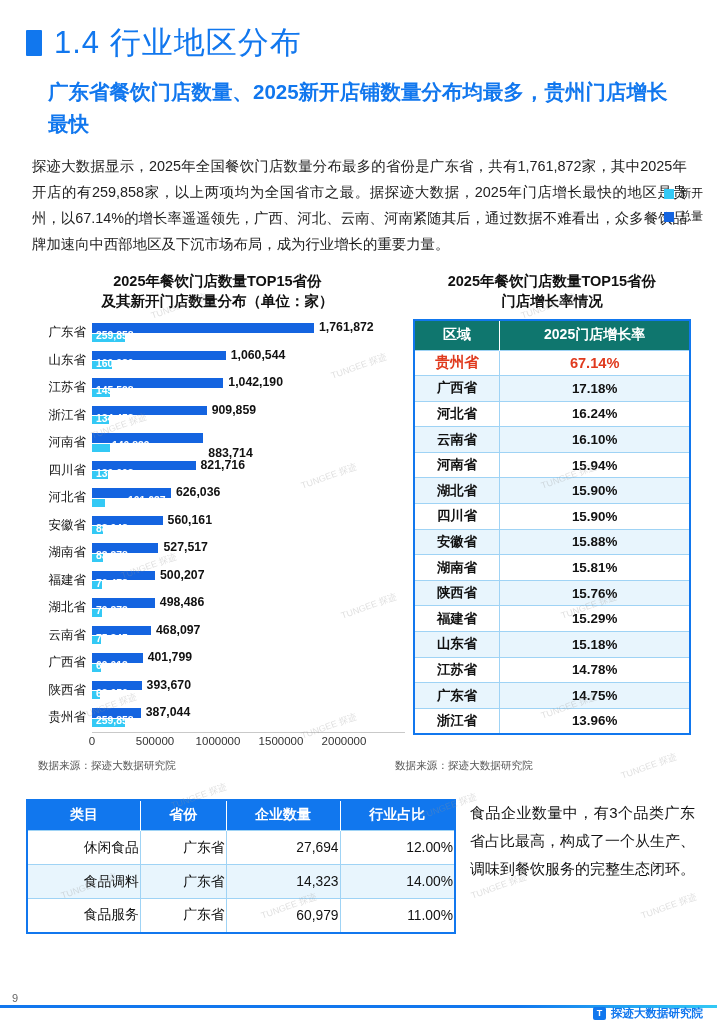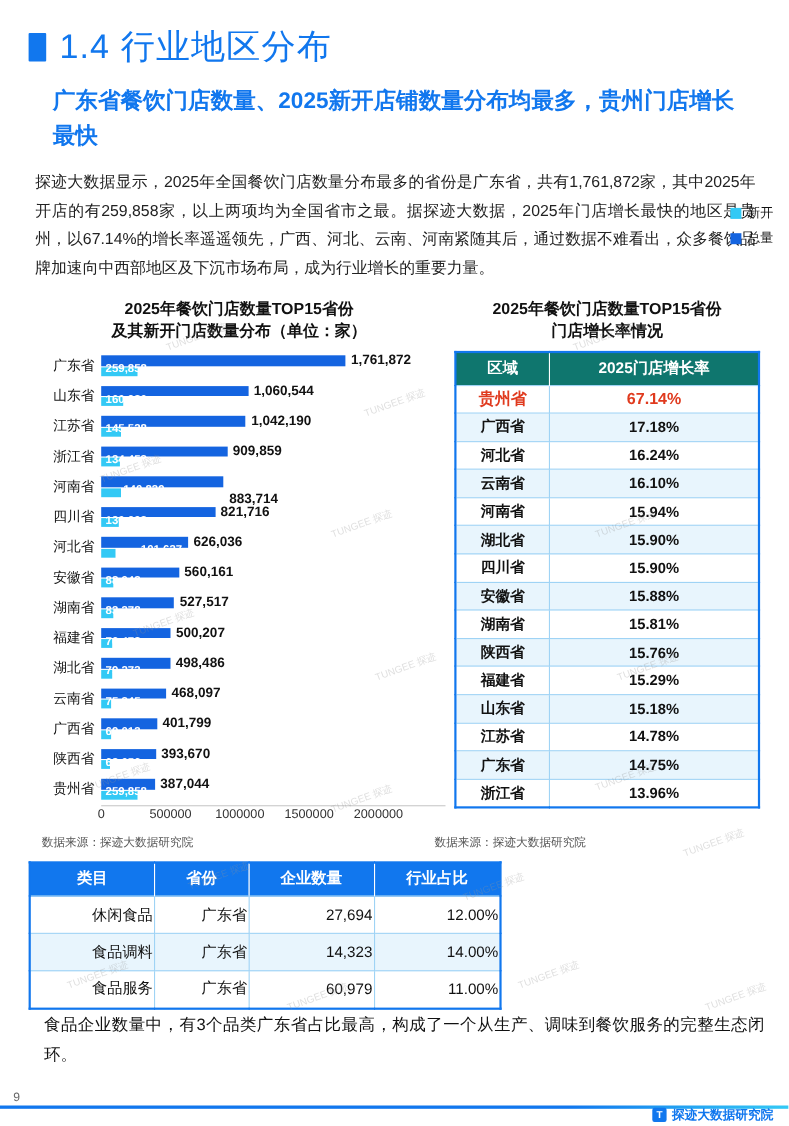--- a/index.html
+++ b/index.html
@@ -196,23 +196,22 @@
     position: absolute;
     font-size: 10.6px;
     color: #555;
   }
   .src-left { left: 38px; }
   .src-right { left: 395px; }
 
   
   .bottom {
     display: flex;
-    margin-top: 8px;
+    margin-top: 24px;
     padding: 0 22px 0 26px;
-    flex-direction: column;
   }
   .cat-table {
     width: 430px;
     border-collapse: collapse;
     border: 2px solid #1177ee;
   }
   .cat-table th {
     background: #1177ee;
     color: #fff;
     font-size: 14px;

